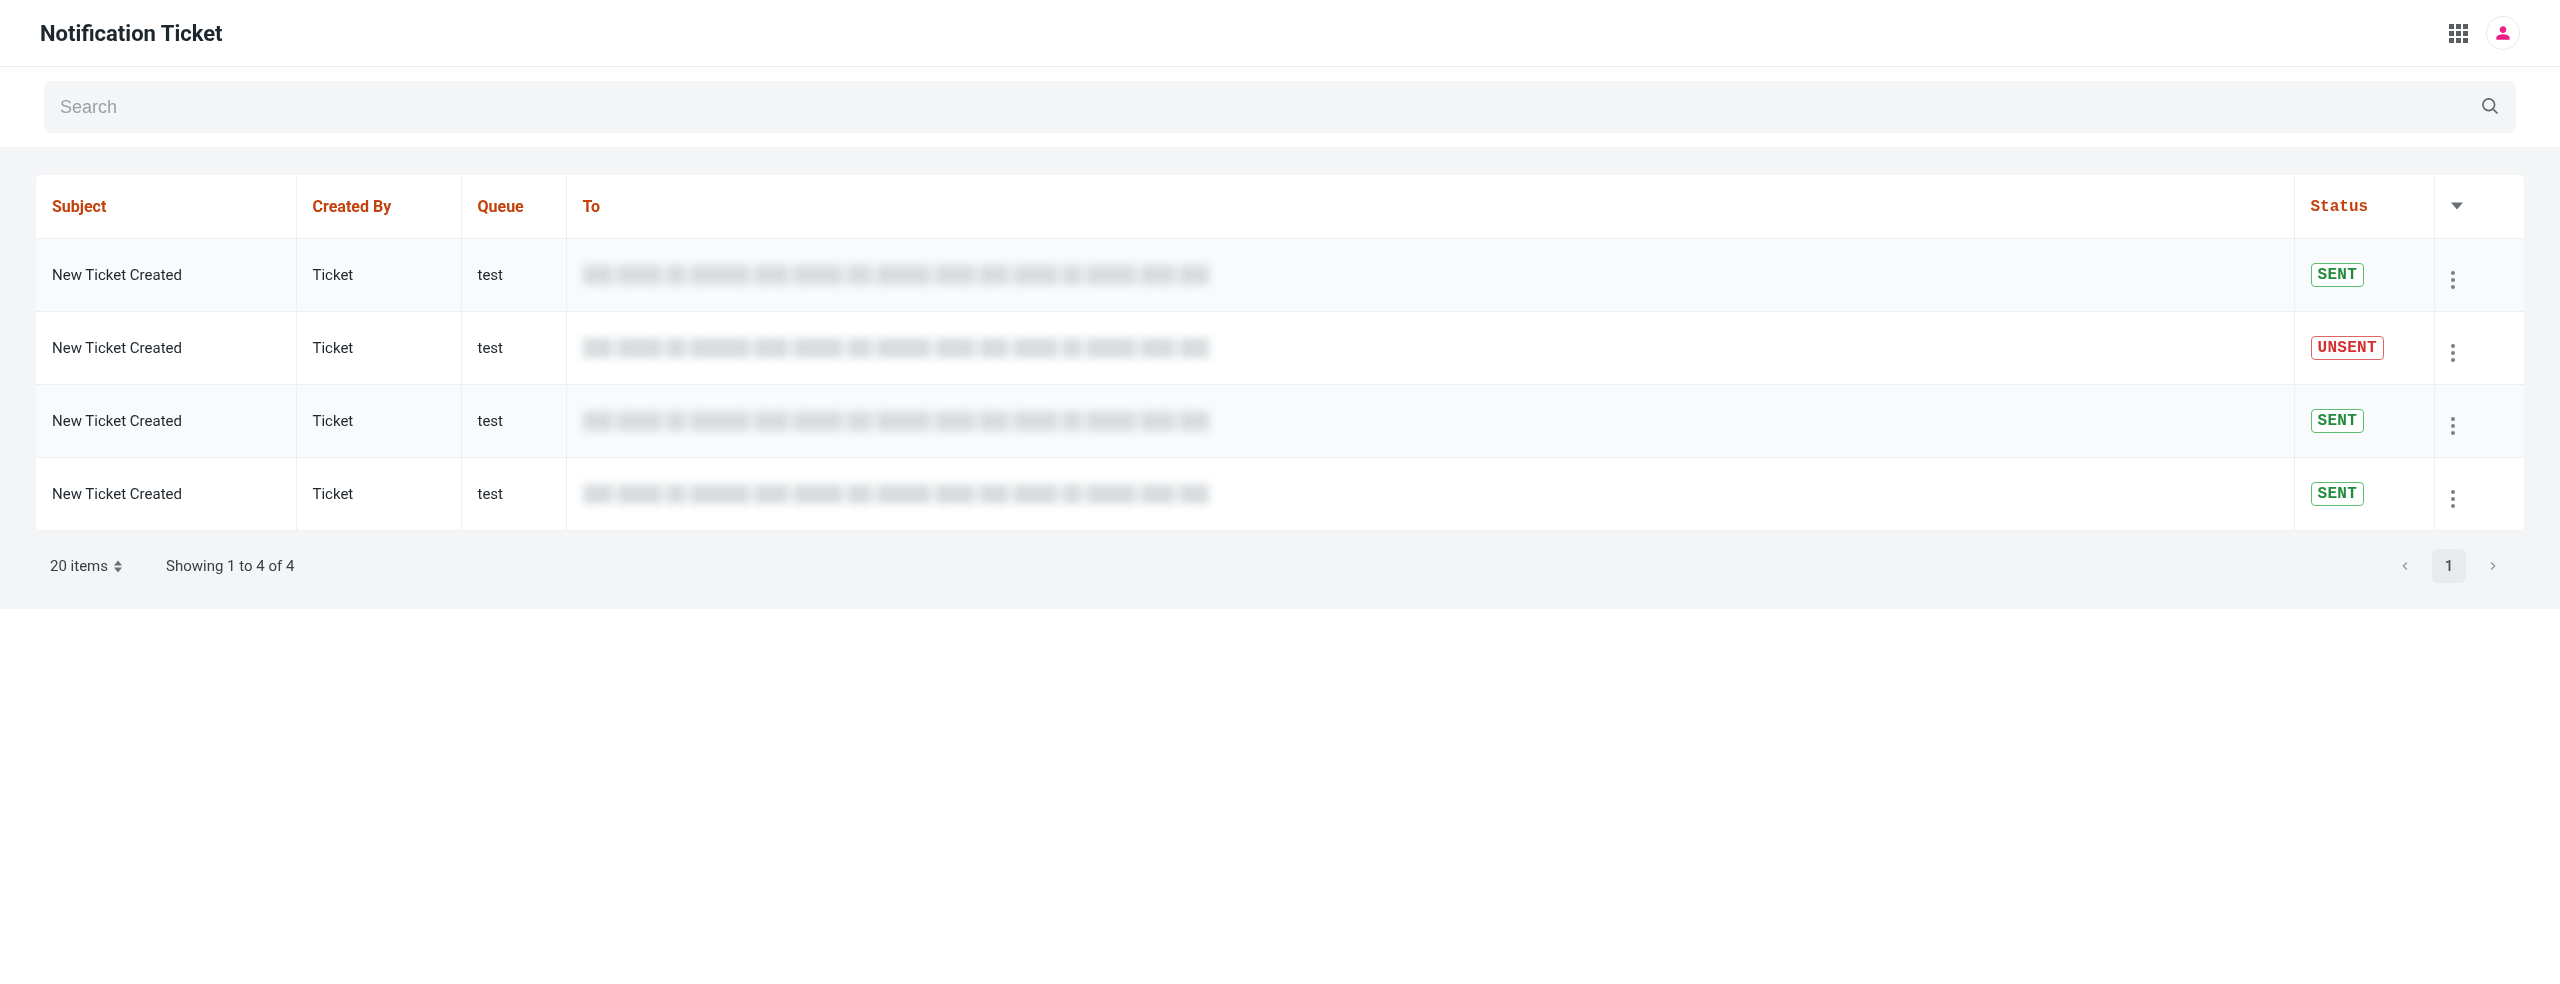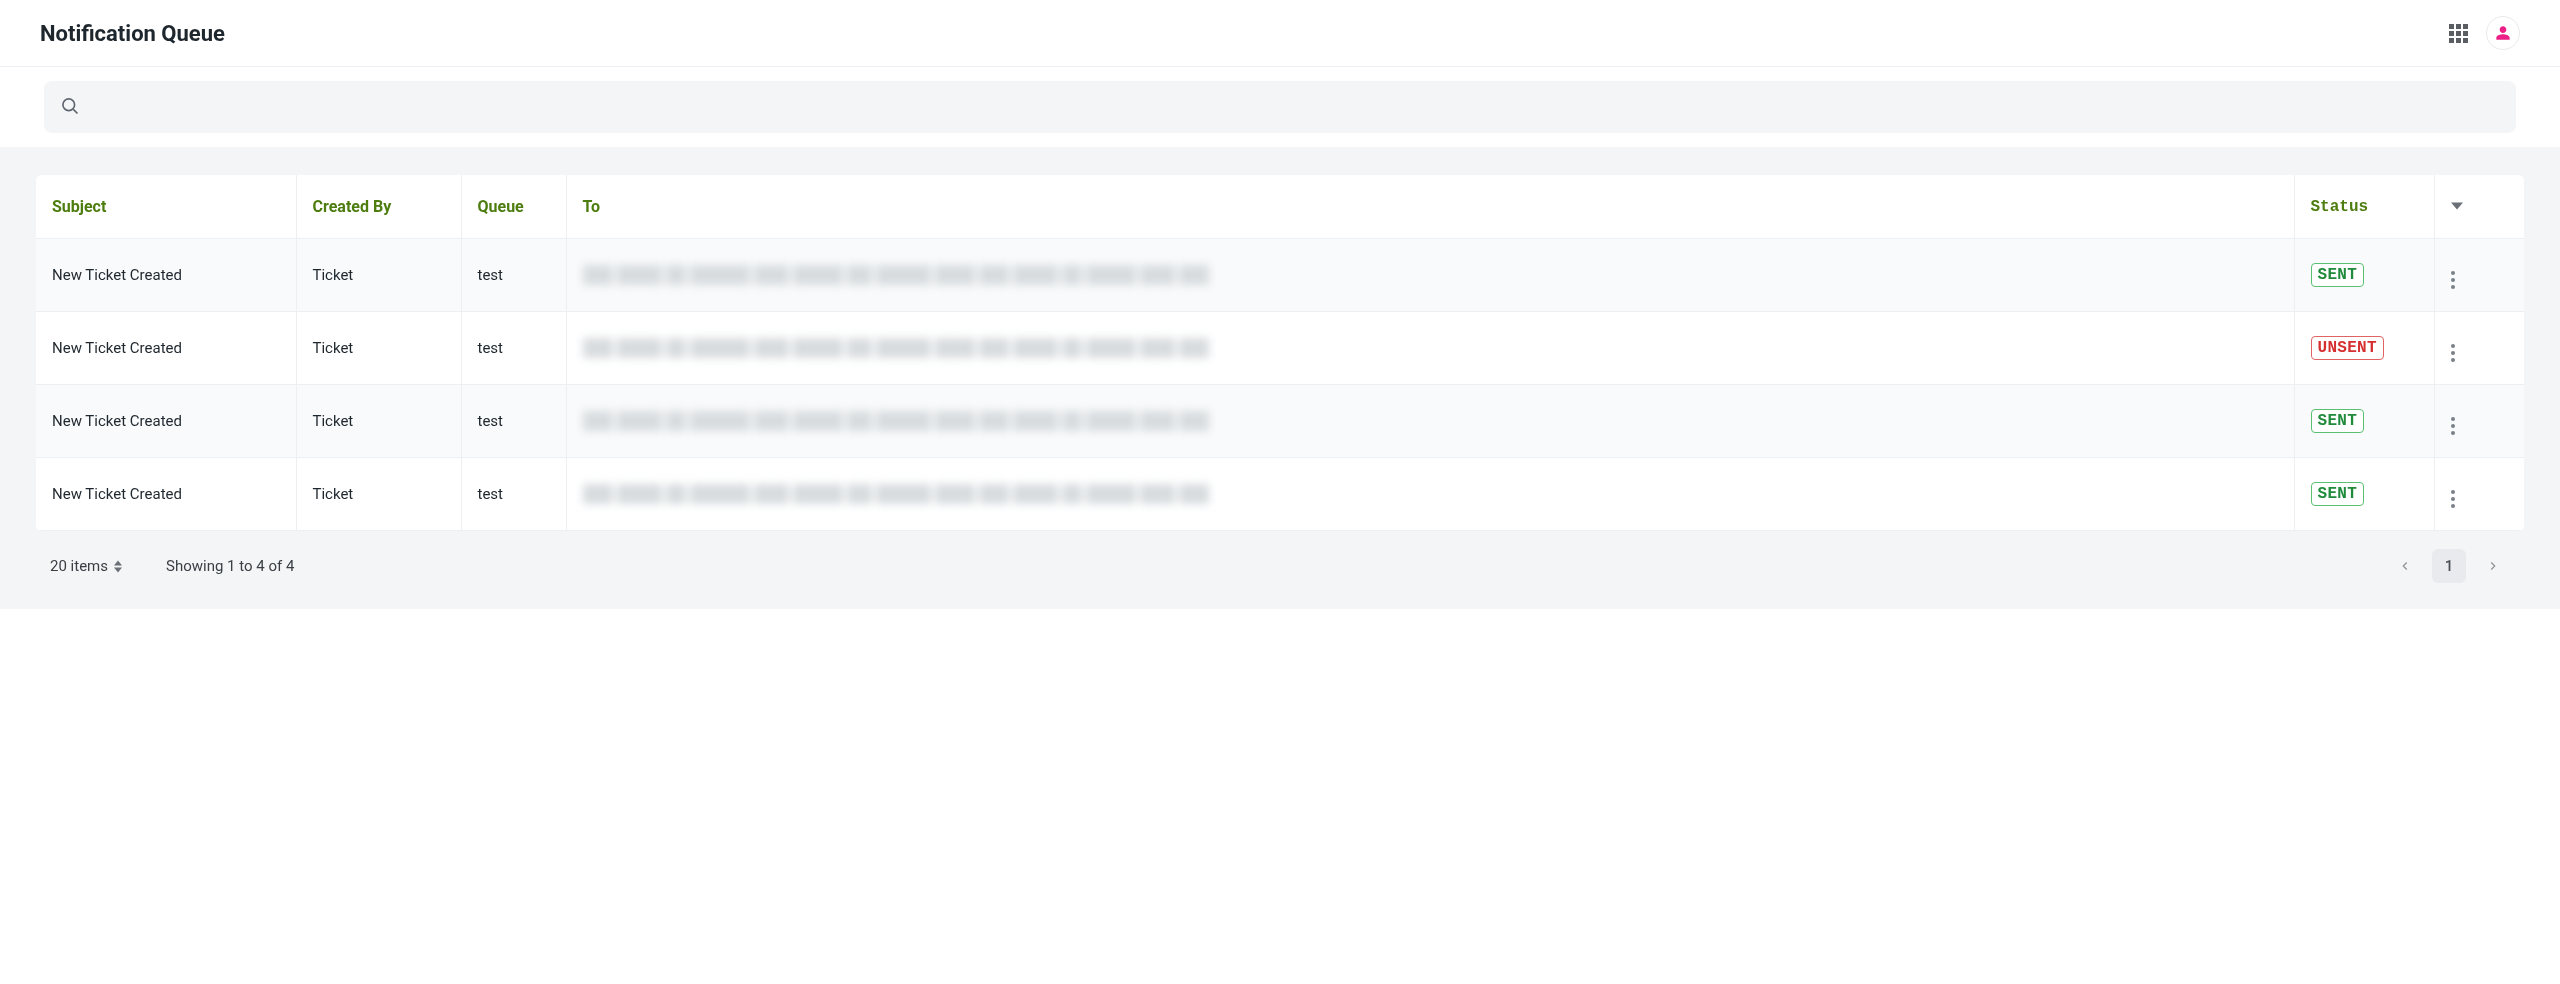--- a/index.html
+++ b/index.html
@@ -95,21 +95,21 @@
   }
   table.data-table th, table.data-table td {
     text-align: left;
     padding: 22px 16px;
     border-bottom: 1px solid #edf0f3;
     border-right: 1px solid #edf0f3;
     font-size: 15px;
   }
   table.data-table th {
     font-weight: 700;
-    color: #4d7c0f;
+    color: #c2410c;
     background: #fff;
     font-size: 16px;
   }
   table.data-table tr:nth-child(odd) td {
     background: #f9fafb;
   }
   table.data-table tr:nth-child(even) td {
     background: #ffffff;
   }
   table.data-table th:last-child,
@@ -216,21 +216,21 @@
     border-radius: 6px;
     background: #e8eaed;
     color: #4a4f55;
     font-weight: 500;
   }
 </style>
 </head>
 <body>
 
 <div class="header">
-  <h1 class="page-title">Notification Queue</h1>
+  <h1 class="page-title">Notification Ticket</h1>
   <div class="header-right">
     <div class="apps-icon">
       <span></span>
         <span></span>
         <span></span>
       <span></span>
         <span></span>
         <span></span>
       <span></span>
         <span></span>
@@ -239,20 +239,21 @@
     <div class="avatar">
       <svg viewBox="0 0 24 24">
           <path d="M12 12c2.76 0 5-2.24 5-5s-2.24-5-5-5-5 2.24-5 5 2.24 5 5 5zm0 2c-3.33 0-10 1.67-10 5v3h20v-3c0-3.33-6.67-5-10-5z"></path>
         </svg>
     </div>
   </div>
 </div>
 
 <div class="searchbar-wrap">
   <div class="searchbar">
+    <input type="text" placeholder="Search" style="">
     <span class="search-icon">
       <svg viewBox="0 0 24 24">
           <circle cx="10.5" cy="10.5" r="7"></circle>
           <line x1="21" y1="21" x2="16" y2="16"></line>
         </svg>
     </span>
   </div>
 </div>
 
 <div class="content">

